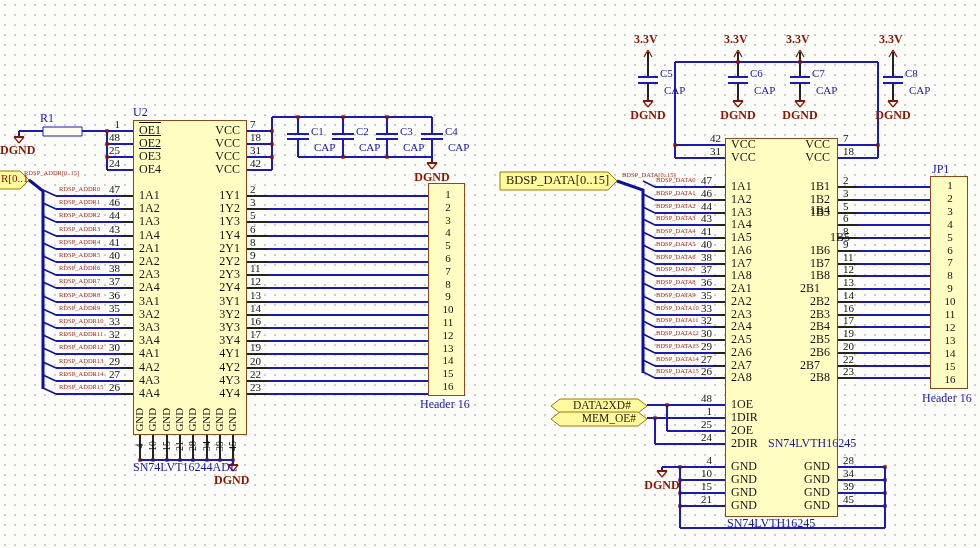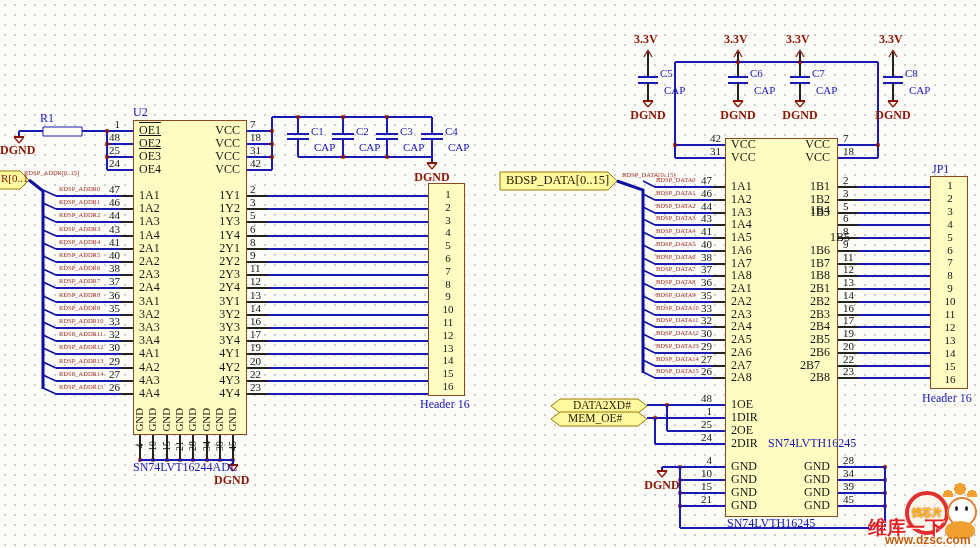--- a/index.html
+++ b/index.html
@@ -577,21 +577,21 @@
     <div class="t nm" style="left: 731px; top: 359px;">2A7</div>
     <div class="t nm" style="left: 731px; top: 371px;">2A8</div>
     <div class="t nm" style="left: 790px; top: 180px; width: 40px; text-align: right;">1B1</div>
     <div class="t nm" style="left: 790px; top: 193px; width: 40px; text-align: right;">1B2</div>
     <div class="t nm" style="left: 790px; top: 206px; width: 40px; text-align: right;">1B3</div>
     <div class="t nm" style="left: 790px; top: 204px; width: 40px; text-align: right;">1B4</div>
     <div class="t nm" style="left: 810px; top: 231px; width: 40px; text-align: right;">1B5</div>
     <div class="t nm" style="left: 790px; top: 244px; width: 40px; text-align: right;">1B6</div>
     <div class="t nm" style="left: 790px; top: 257px; width: 40px; text-align: right;">1B7</div>
     <div class="t nm" style="left: 790px; top: 269px; width: 40px; text-align: right;">1B8</div>
-    <div class="t nm" style="left: 790px; top: 282px; width: 40px; text-align: right;">2B1</div>
+    <div class="t nm" style="left: 790px; top: 282px; width: 40px; text-align: center;">2B1</div>
     <div class="t nm" style="left: 790px; top: 295px; width: 40px; text-align: right;">2B2</div>
     <div class="t nm" style="left: 790px; top: 308px; width: 40px; text-align: right;">2B3</div>
     <div class="t nm" style="left: 790px; top: 320px; width: 40px; text-align: right;">2B4</div>
     <div class="t nm" style="left: 790px; top: 333px; width: 40px; text-align: right;">2B5</div>
     <div class="t nm" style="left: 790px; top: 346px; width: 40px; text-align: right;">2B6</div>
     <div class="t nm" style="left: 790px; top: 359px; width: 40px; text-align: center;">2B7</div>
     <div class="t nm" style="left: 790px; top: 371px; width: 40px; text-align: right;">2B8</div>
     <div class="t nm" style="left: 731px; top: 398px;">1OE</div>
     <div class="t nm" style="left: 731px; top: 411px;">1DIR</div>
     <div class="t nm" style="left: 731px; top: 424px;">2OE</div>
@@ -599,21 +599,21 @@
     <div class="t des" style="left: 768px; top: 437px;">SN74LVTH16245</div>
     <div class="t nm" style="left: 731px; top: 460px;">GND</div>
     <div class="t nm" style="left: 790px; top: 460px; width: 40px; text-align: right;">GND</div>
     <div class="t nm" style="left: 731px; top: 473px;">GND</div>
     <div class="t nm" style="left: 790px; top: 473px; width: 40px; text-align: right;">GND</div>
     <div class="t nm" style="left: 731px; top: 486px;">GND</div>
     <div class="t nm" style="left: 790px; top: 486px; width: 40px; text-align: right;">GND</div>
     <div class="t nm" style="left: 731px; top: 499px;">GND</div>
     <div class="t nm" style="left: 790px; top: 499px; width: 40px; text-align: right;">GND</div>
     <div class="t " style="left: 568px; top: 400px; width: 68px; text-align: center; font-size: 11.5px; color: rgb(42, 28, 0);">DATA2XD#</div>
-    <div class="t " style="left: 568px; top: 413px; width: 68px; text-align: left; font-size: 11.5px; color: rgb(42, 28, 0);">MEM_OE#</div>
+    <div class="t " style="left: 568px; top: 413px; width: 68px; text-align: right; font-size: 11.5px; color: rgb(42, 28, 0);">MEM_OE#</div>
     <div class="t num" style="left: 688px; top: 393px; width: 24px; text-align: right;">48</div>
     <div class="t num" style="left: 688px; top: 406px; width: 24px; text-align: right;">1</div>
     <div class="t num" style="left: 688px; top: 419px; width: 24px; text-align: right;">25</div>
     <div class="t num" style="left: 688px; top: 432px; width: 24px; text-align: right;">24</div>
     <div class="t num" style="left: 688px; top: 455px; width: 24px; text-align: right;">4</div>
     <div class="t num" style="left: 843px; top: 455px;">28</div>
     <div class="t num" style="left: 688px; top: 468px; width: 24px; text-align: right;">10</div>
     <div class="t num" style="left: 843px; top: 468px;">34</div>
     <div class="t num" style="left: 688px; top: 481px; width: 24px; text-align: right;">15</div>
     <div class="t num" style="left: 843px; top: 481px;">39</div>
@@ -649,23 +649,13 @@
     <div class="t num" style="left: 940px; top: 270px; width: 20px; text-align: center;">8</div>
     <div class="t num" style="left: 940px; top: 283px; width: 20px; text-align: center;">9</div>
     <div class="t num" style="left: 940px; top: 296px; width: 20px; text-align: center;">10</div>
     <div class="t num" style="left: 940px; top: 309px; width: 20px; text-align: center;">11</div>
     <div class="t num" style="left: 940px; top: 322px; width: 20px; text-align: center;">12</div>
     <div class="t num" style="left: 940px; top: 335px; width: 20px; text-align: center;">13</div>
     <div class="t num" style="left: 940px; top: 348px; width: 20px; text-align: center;">14</div>
     <div class="t num" style="left: 940px; top: 361px; width: 20px; text-align: center;">15</div>
     <div class="t num" style="left: 940px; top: 374px; width: 20px; text-align: center;">16</div>
     <div class="t des" style="left: 922px; top: 392px;">Header 16</div>
-    <div class="wm" style="left: 855px; top: 455px; width: 125px; height: 93px;">
-      <div class="wm-badge" style="left: 50px; top: 36px;">找芯片</div>
-      <div class="crown" style="left: 88px; top: 28px;"></div>
-      <div class="face" style="left: 92px; top: 42px;"></div>
-      <div class="eye" style="left: 100px; top: 51px;"></div>
-      <div class="eye" style="left: 110px; top: 51px;"></div>
-      <div class="bodyblob" style="left: 90px; top: 66px;"></div>
-      <div class="wm-brand" style="left: 13px; top: 60px;">维库一下</div>
-      <div class="wm-url" style="left: 30px; top: 78px;">www.dzsc.com</div>
-    </div>
   </div>
 
 </body></html>

